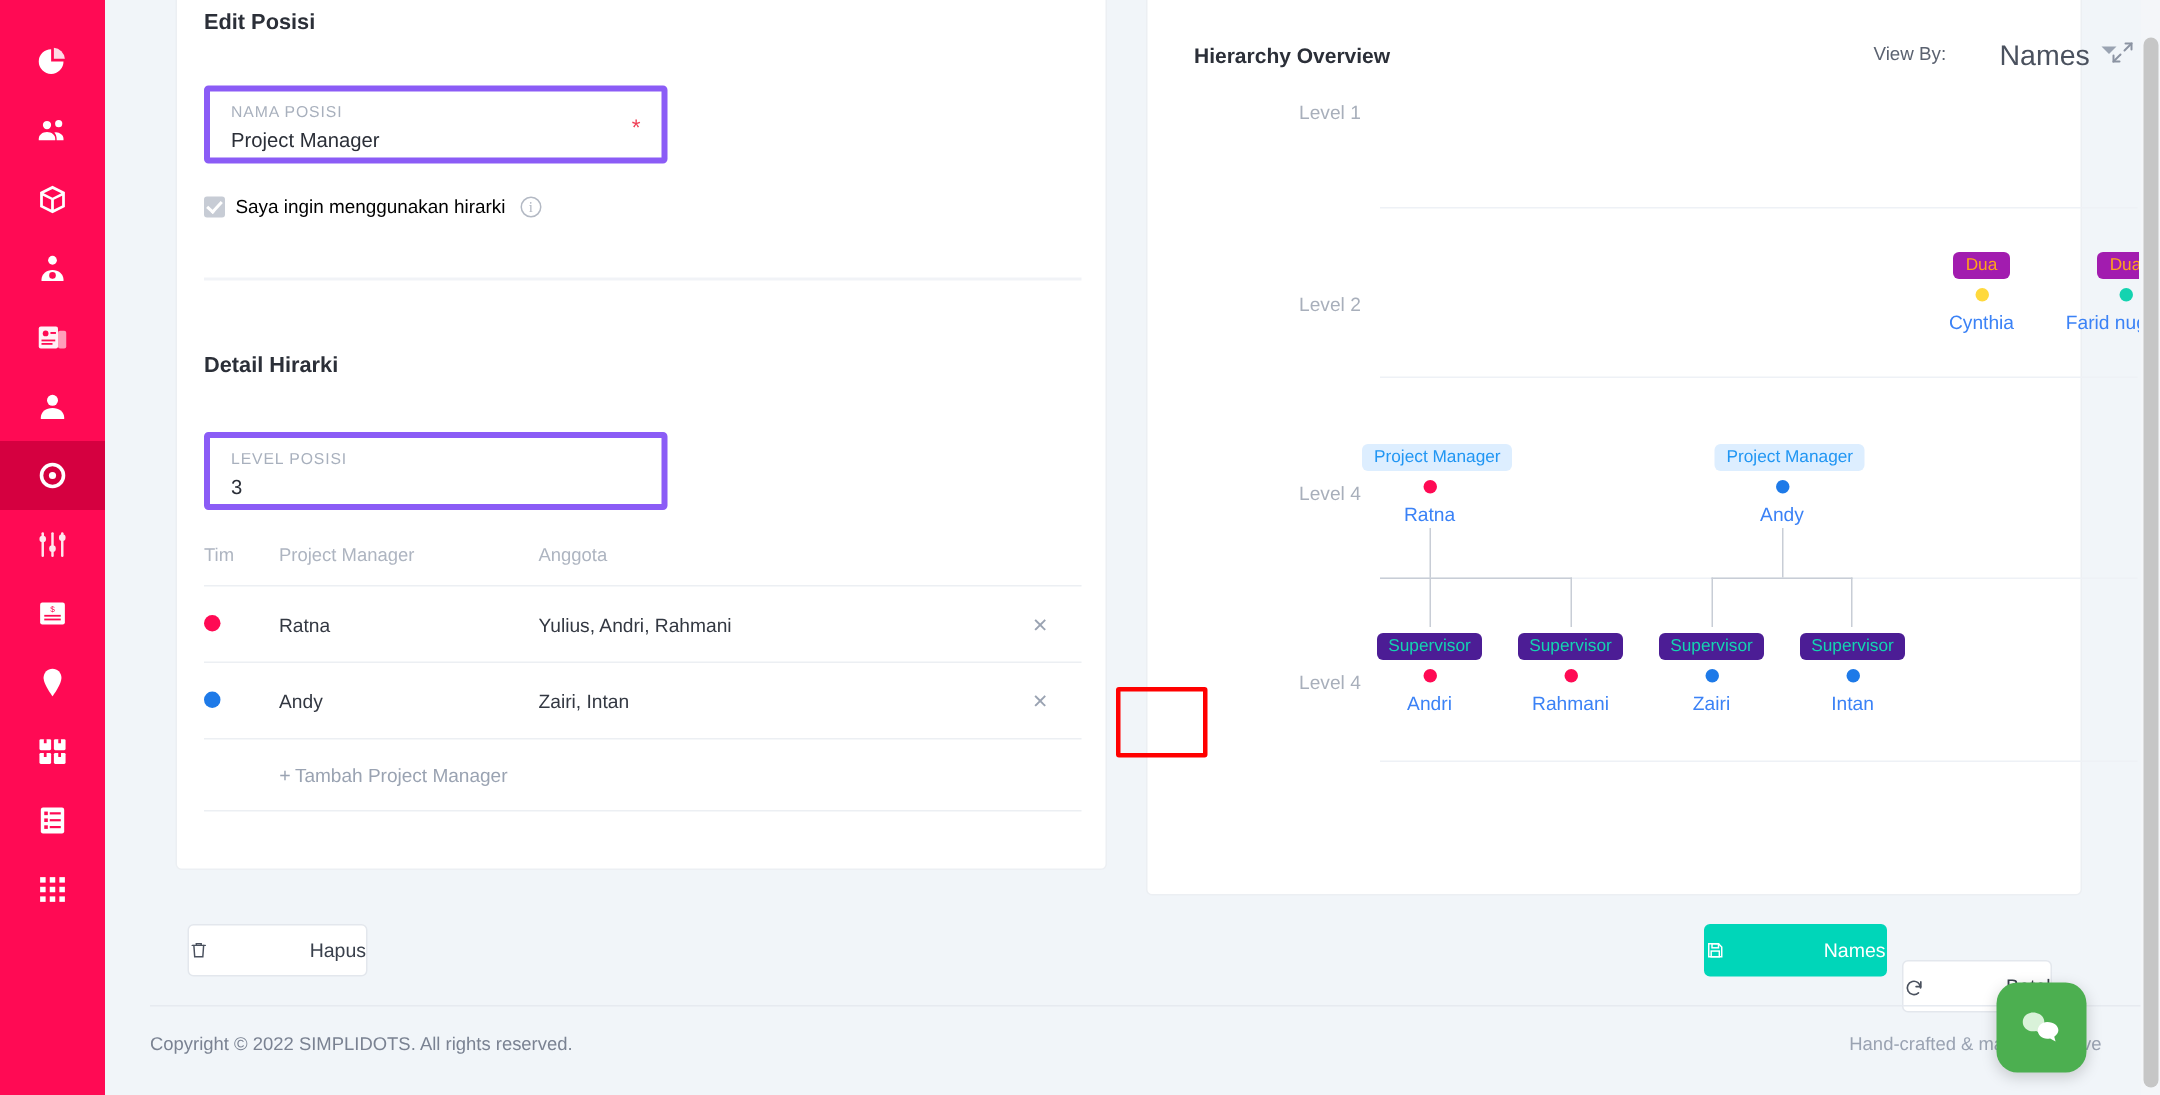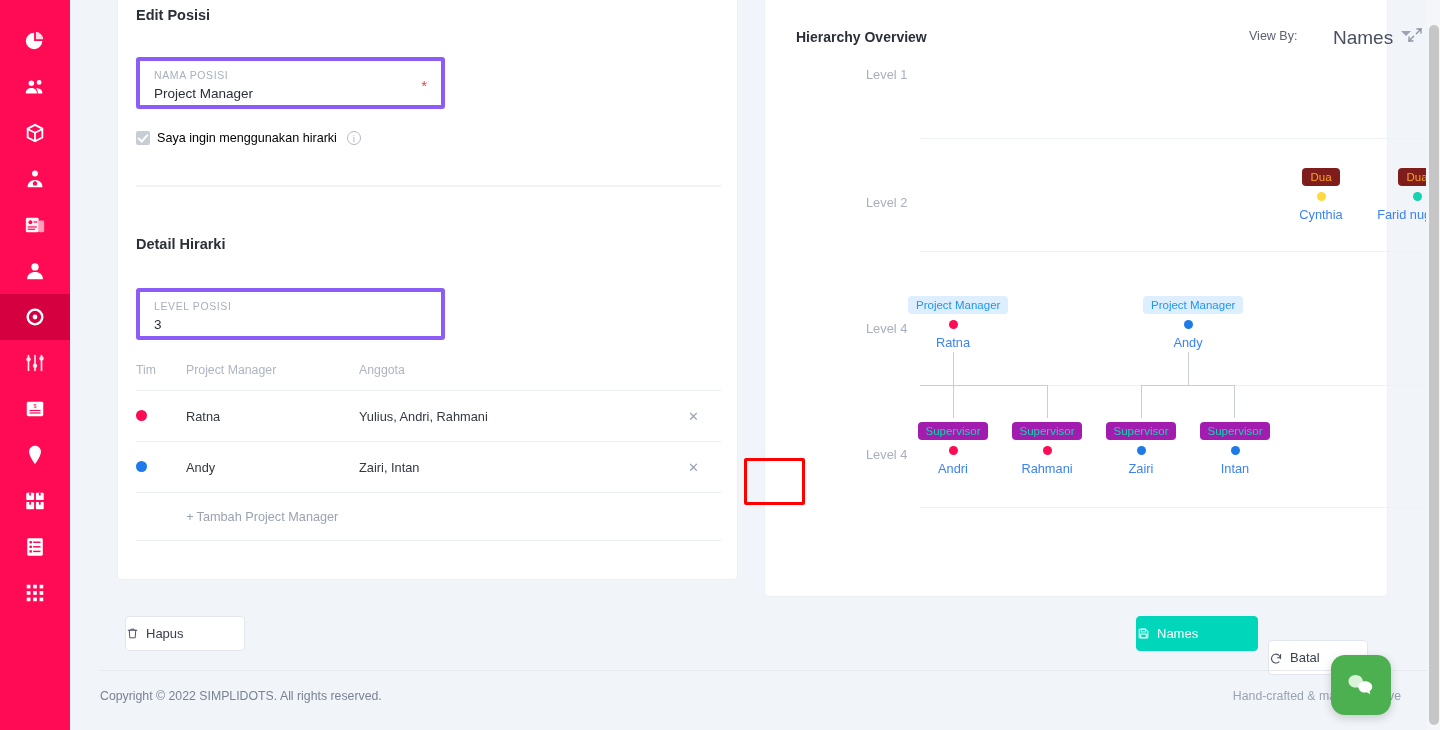--- a/index.html
+++ b/index.html
@@ -182,36 +182,36 @@
     position: absolute; left: 155px; width: 505px; height: 1px;
     background: #eef1f6;
   }
 
   .node { position: absolute; text-align: center; }
   .node .badge {
     display: inline-block; padding: 3px 8px; border-radius: 4px;
     font-size: 11.5px; white-space: nowrap;
   }
   .badge-pm  { background: #ddeeff; color: #2196f3; }
-  .badge-sup { background: #a21caf; color: #14d3b0; }
-  .badge-dua { background: #7f1d1d; color: #ffa319; }
+  .badge-sup { background: #4c1d95; color: #14d3b0; }
+  .badge-dua { background: #a21caf; color: #ffa319; }
   .node .ndot {
     width: 9px; height: 9px; border-radius: 50%;
     margin: 6px auto 0;
   }
   .node .nname {
     margin-top: 6px; font-size: 12.8px; color: #3b82f6; white-space: nowrap;
   }
 
   .conn { position: absolute; background: #c8cdd6; }
 
   
   .btn {
     position: absolute; height: 35px;
-    display: flex; align-items: center; justify-content: flex-start;
+    display: flex; align-items: center; justify-content: space-between;
     gap: 7px; border-radius: 4px; font-size: 13px; cursor: pointer;
     border: 1px solid #e3e7ed; background: #fff; color: #39404c;
   }
   #btn-hapus  { left: 125px; top: 616px; width: 120px; }
   #btn-simpan {
     left: 1136px; top: 616px; width: 122px;
     background: #00d6b9; border-color: #00d6b9; color: #fff;
   }
   #btn-batal  { left: 1268px; top: 640px; width: 100px; }
 

